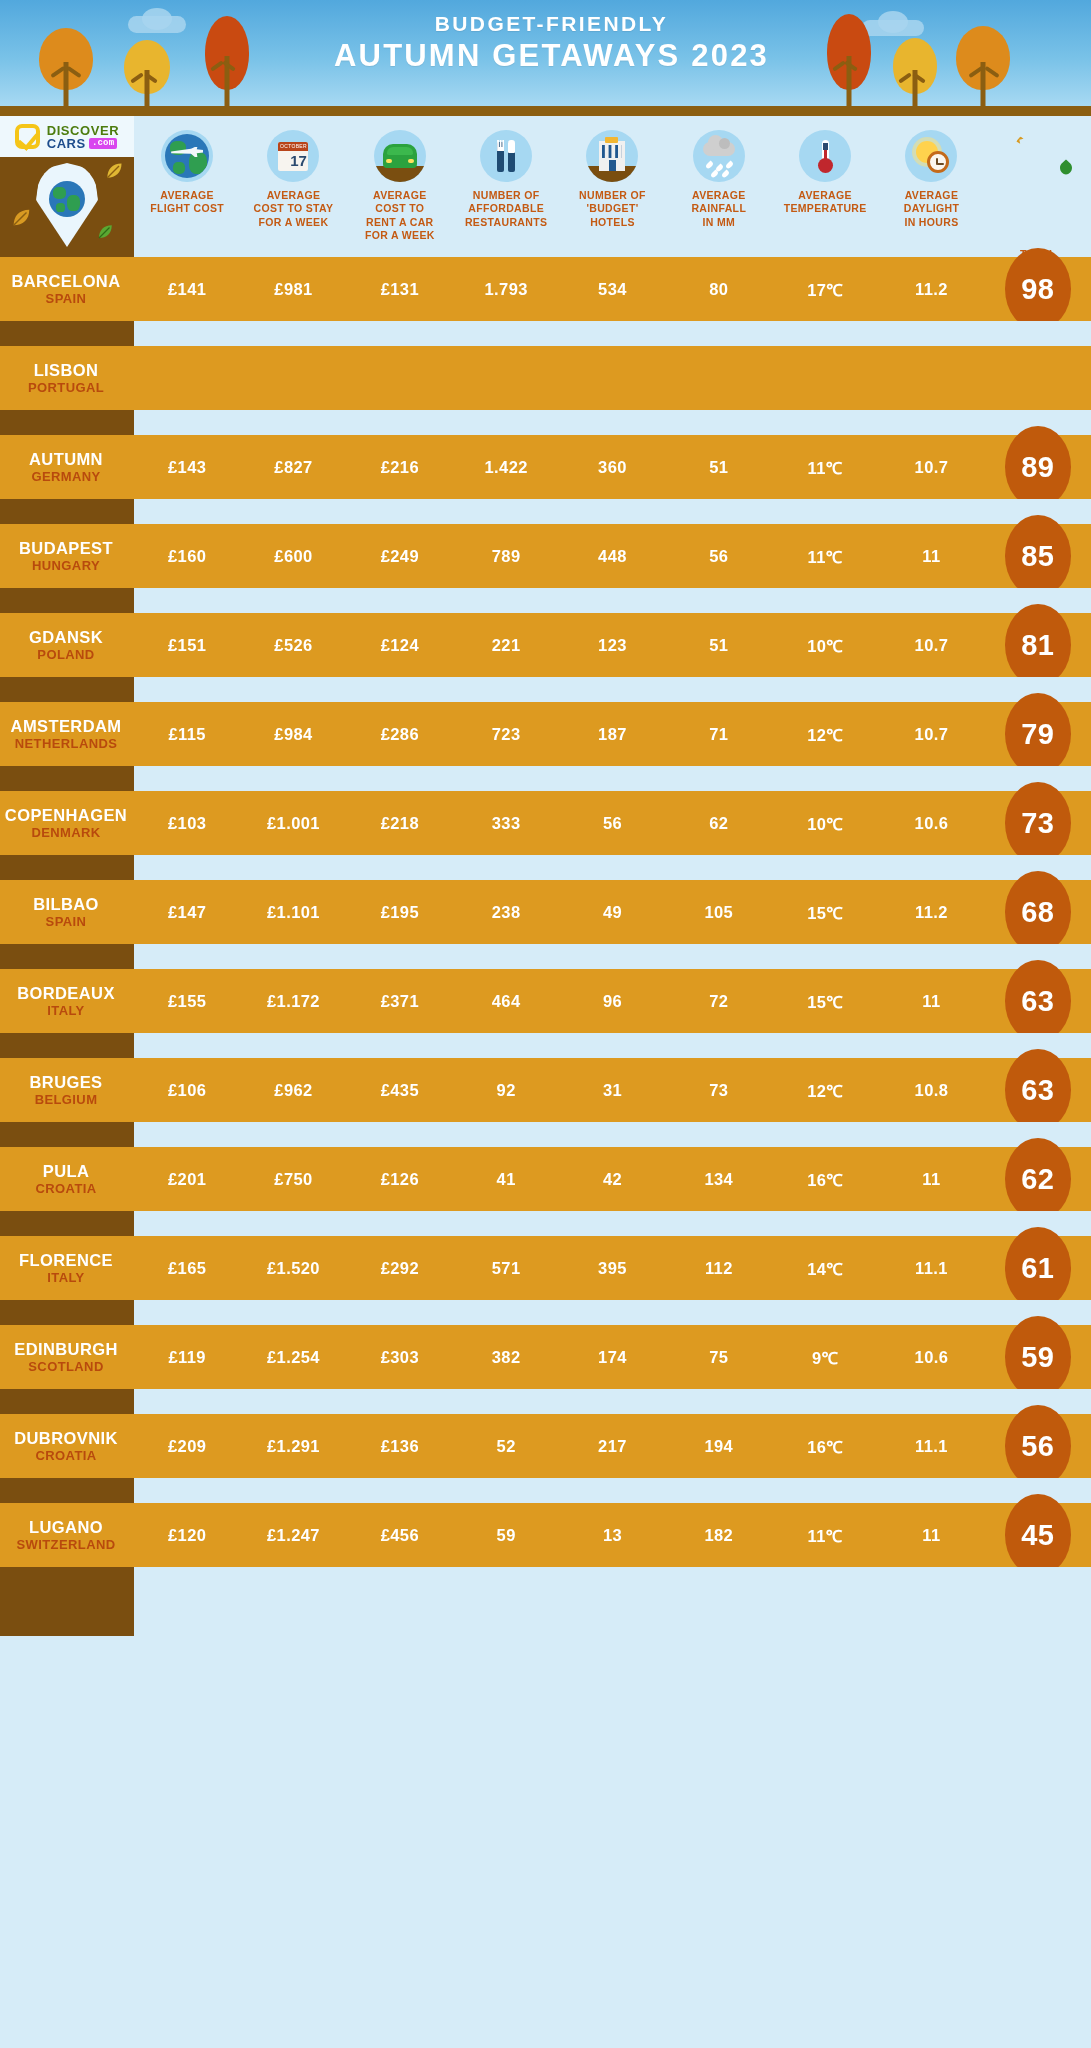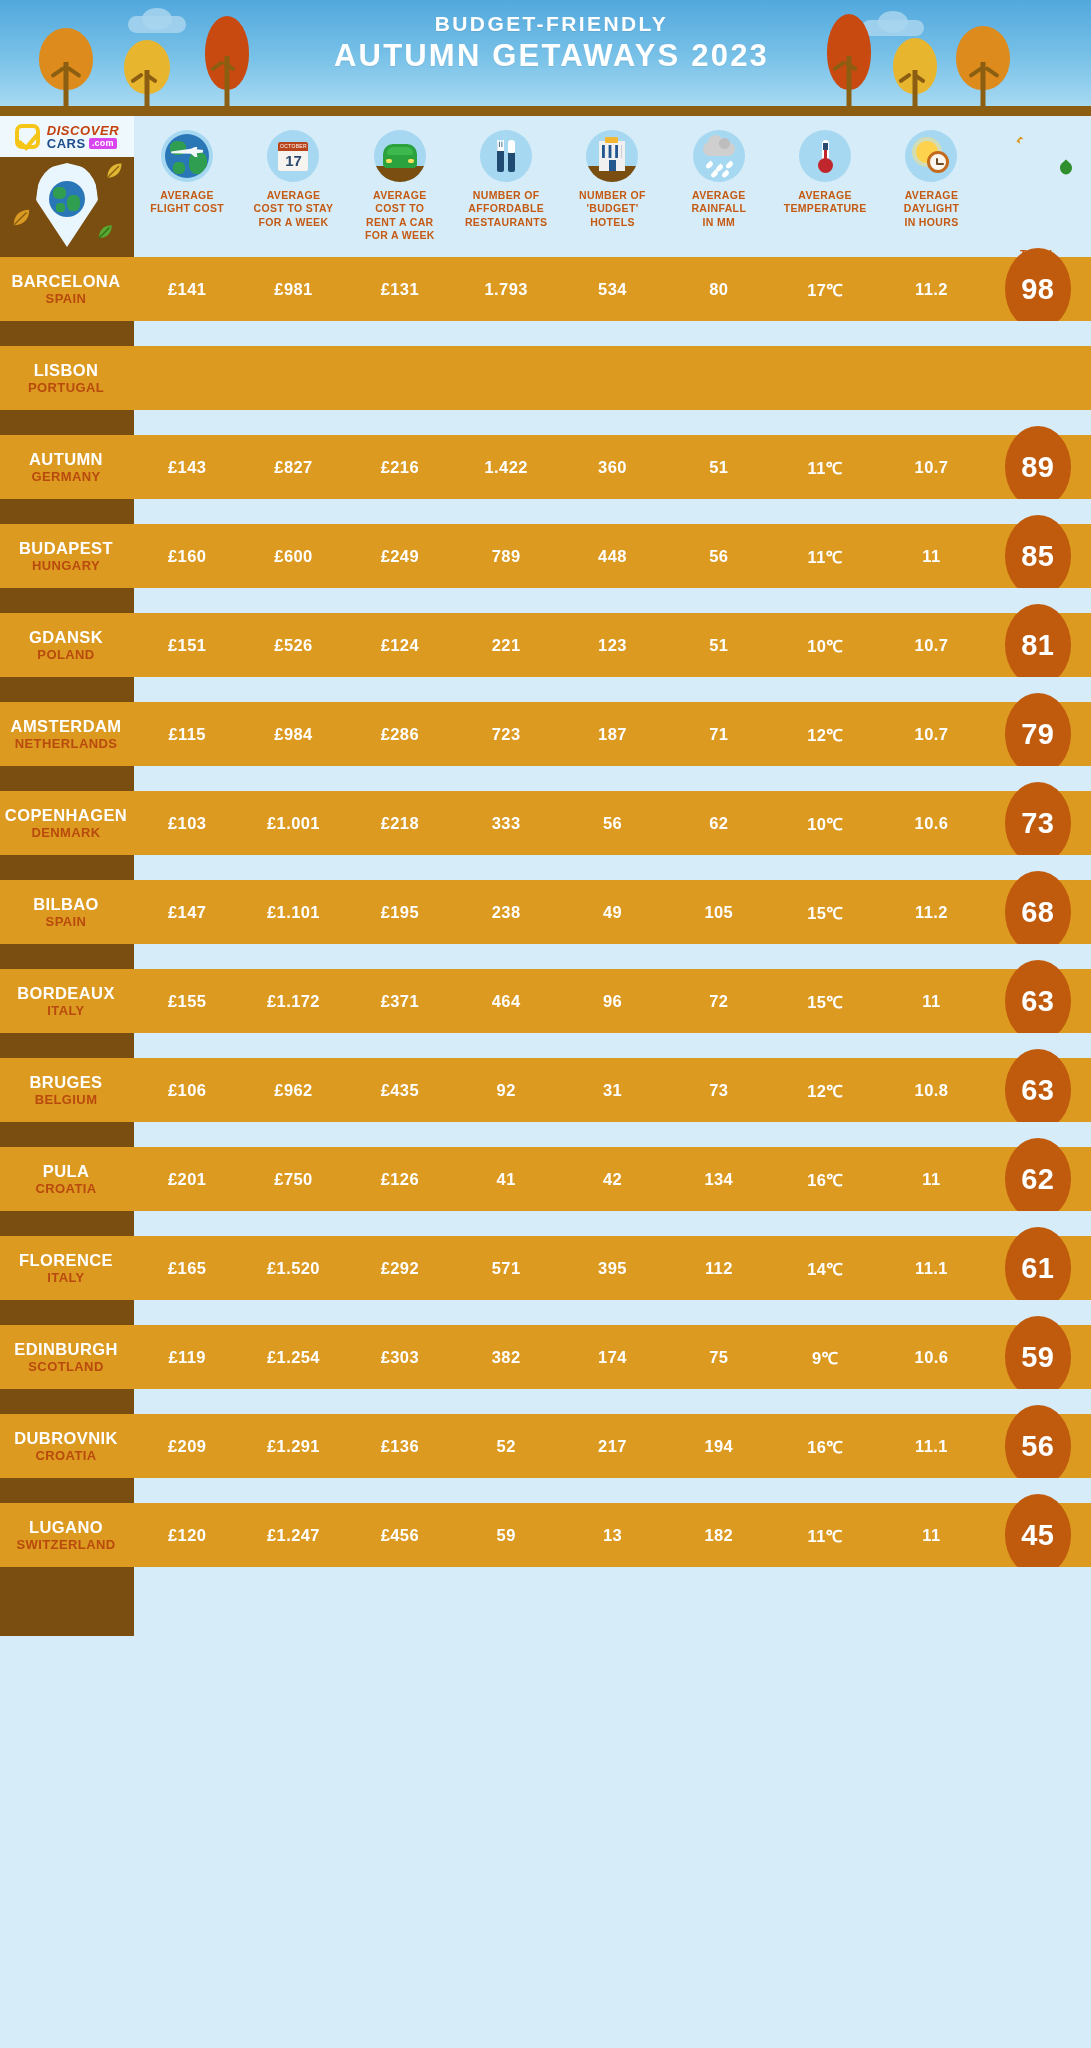--- a/index.html
+++ b/index.html
@@ -87,23 +87,23 @@
   .logo-mark::after {
     content: "";
     position: absolute;
     left: 3px; top: 2px;
     width: 8px; height: 15px;
     border: solid #f5c518;
     border-width: 0 4px 4px 0;
     transform: rotate(40deg);
   }
   .logo-text { line-height: 1.0; }
-  .logo-l1 { color: #c2410c; font-size: 13px; font-weight: bold; letter-spacing: .6px; font-style: italic; }
+  .logo-l1 { color: #4d7c0f; font-size: 13px; font-weight: bold; letter-spacing: .6px; }
   .logo-l2 { color: #1c4c8c; font-size: 13px; font-weight: bold; letter-spacing: .6px; display: flex; align-items: center; gap: 3px; }
-  .logo-dotcom { background: #d946ef; color: #fff; font-size: 9px; padding: 1px 3px; border-radius: 2px; letter-spacing: .2px; }
+  .logo-dotcom { background: #d946ef; color: #fff; font-size: 9px; padding: 1px 3px; border-radius: 2px; letter-spacing: .2px; font-family: Liberation Mono, monospace; }
 
   .cols {
     flex: 1;
     display: flex;
     align-items: flex-start;
     padding-top: 14px;
   }
   .col {
     flex: 1;
     text-align: center;
@@ -133,21 +133,21 @@
 
   
   .ic-globe { position:absolute; inset:4px; border-radius:50%; background:#2a77b8; overflow:hidden; }
   .ic-globe i { position:absolute; background:#2f9e50; border-radius:40%; }
   .ic-plane {
     position:absolute; left:10px; top:17px; width:32px; height:10px;
     background:#f2f7fa; clip-path: polygon(0% 45%, 62% 18%, 74% 0%, 82% 0%, 80% 22%, 100% 30%, 100% 55%, 80% 62%, 82% 100%, 74% 100%, 62% 68%, 0% 62%);
   }
   .ic-cal-body { position:absolute; left:11px; top:12px; width:30px; height:29px; background:#f7f4ef; border-radius:2px; }
   .ic-cal-top { position:absolute; left:11px; top:12px; width:30px; height:9px; background:#b8441a; border-radius:2px 2px 0 0; color:#fff; font-size:5px; text-align:center; line-height:9px; letter-spacing:.3px; }
-  .ic-cal-num { position:absolute; left:11px; top:21px; width:30px; text-align:center; font-size:15px; font-weight:bold; color:#2b4a6f; line-height:19px; }
+  .ic-cal-num { position:absolute; left:11px; top:21px; width:40px; text-align:center; font-size:15px; font-weight:bold; color:#2b4a6f; line-height:19px; }
   .ic-ground { position:absolute; left:0; bottom:0; width:100%; height:16px; background:#7a4e10; }
   .ic-car { position:absolute; left:9px; top:14px; width:34px; height:24px; background:#2ba23e; border-radius:10px 10px 4px 4px; }
   .ic-car-win { position:absolute; left:13px; top:17px; width:26px; height:8px; background:#3cb84d; border-radius:7px 7px 2px 2px; }
   .ic-car-l { position:absolute; width:6px; height:4px; background:#ffe15c; border-radius:2px; top:29px; }
   .ic-fork, .ic-knife { position:absolute; top:12px; width:7px; height:30px; background:#1f4b73; border-radius:2px; }
   .ic-fork { left:17px; } .ic-knife { left:28px; }
   .ic-fork::before { content:""; position:absolute; left:0; top:-2px; width:7px; height:11px; background:#ffffff;
     clip-path: polygon(0 0,1.8px 0,1.8px 7px,2.6px 7px,2.6px 0,4.4px 0,4.4px 7px,5.2px 7px,5.2px 0,7px 0,7px 11px,0 11px); }
   .ic-knife::before { content:""; position:absolute; left:0; top:-2px; width:7px; height:13px; background:#ffffff; border-radius:3px 3px 1px 1px; }
   .ic-bldg { position:absolute; left:13px; top:11px; width:26px; height:30px; background:#f0f0f0; }

